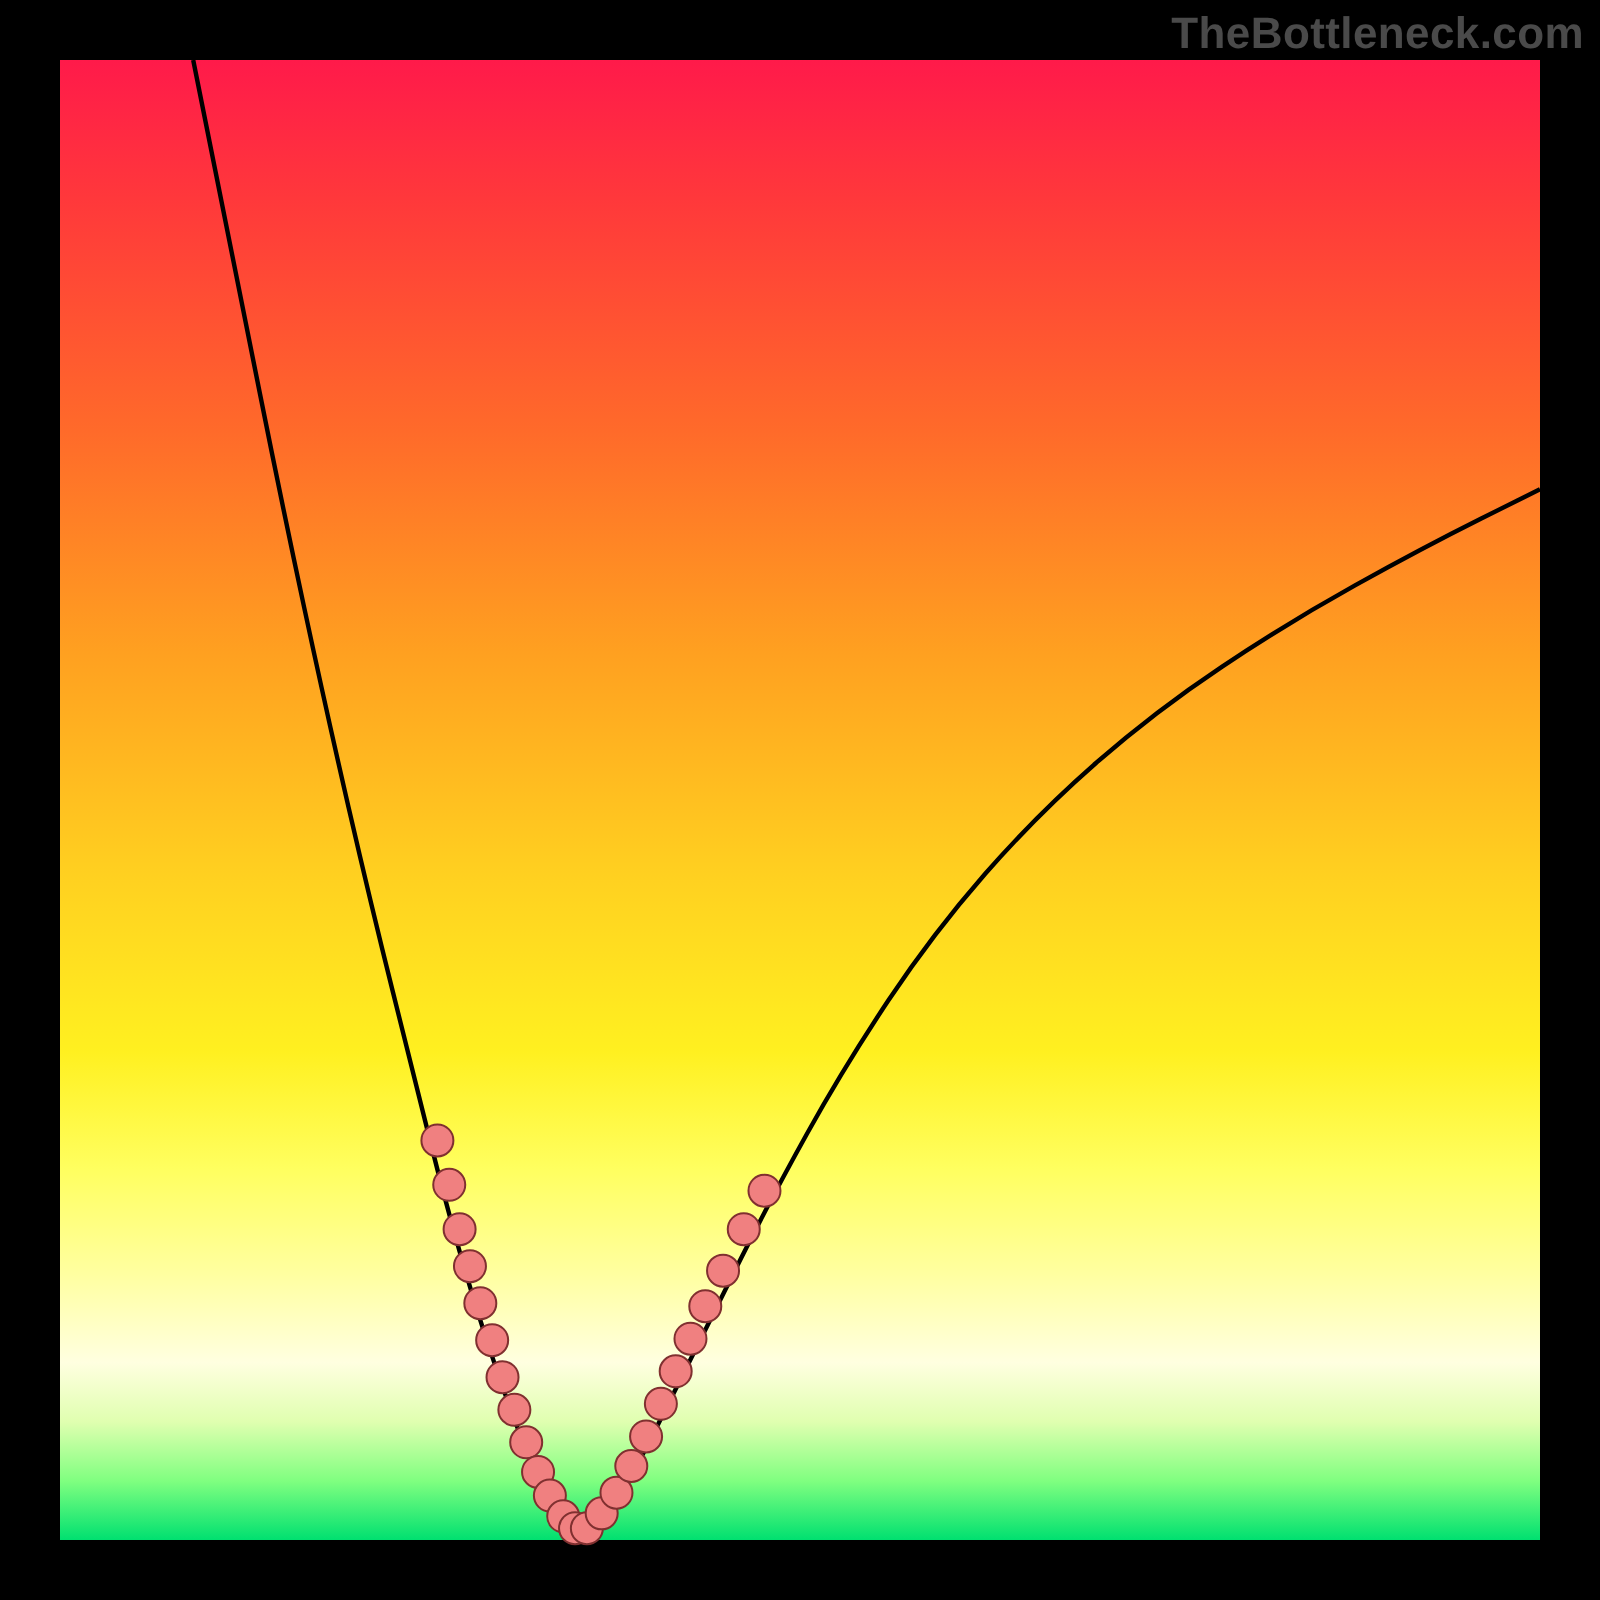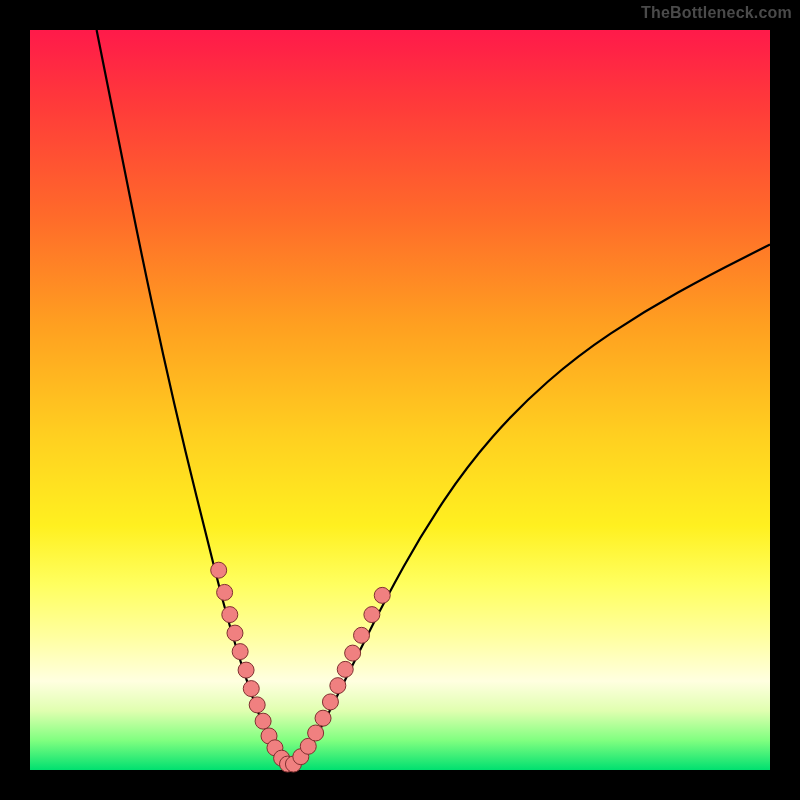--- a/index.html
+++ b/index.html
@@ -28,21 +28,21 @@
       #ffffe0 88%,
       #e0ffb0 92%,
       #80ff80 96%,
       #00e070 100%);
   }
   .watermark {
     position: absolute;
     top: 4px;
     right: 8px;
     font-family: Arial, Helvetica, sans-serif;
-    font-size: 16px;
+    font-size: 22px;
     font-weight: 600;
     color: #4a4a4a;
     letter-spacing: 0.2px;
     z-index: 10;
   }
   svg.curve {
     position: absolute;
     left: 0; top: 0;
     width: 740px; height: 740px;
     overflow: visible;

